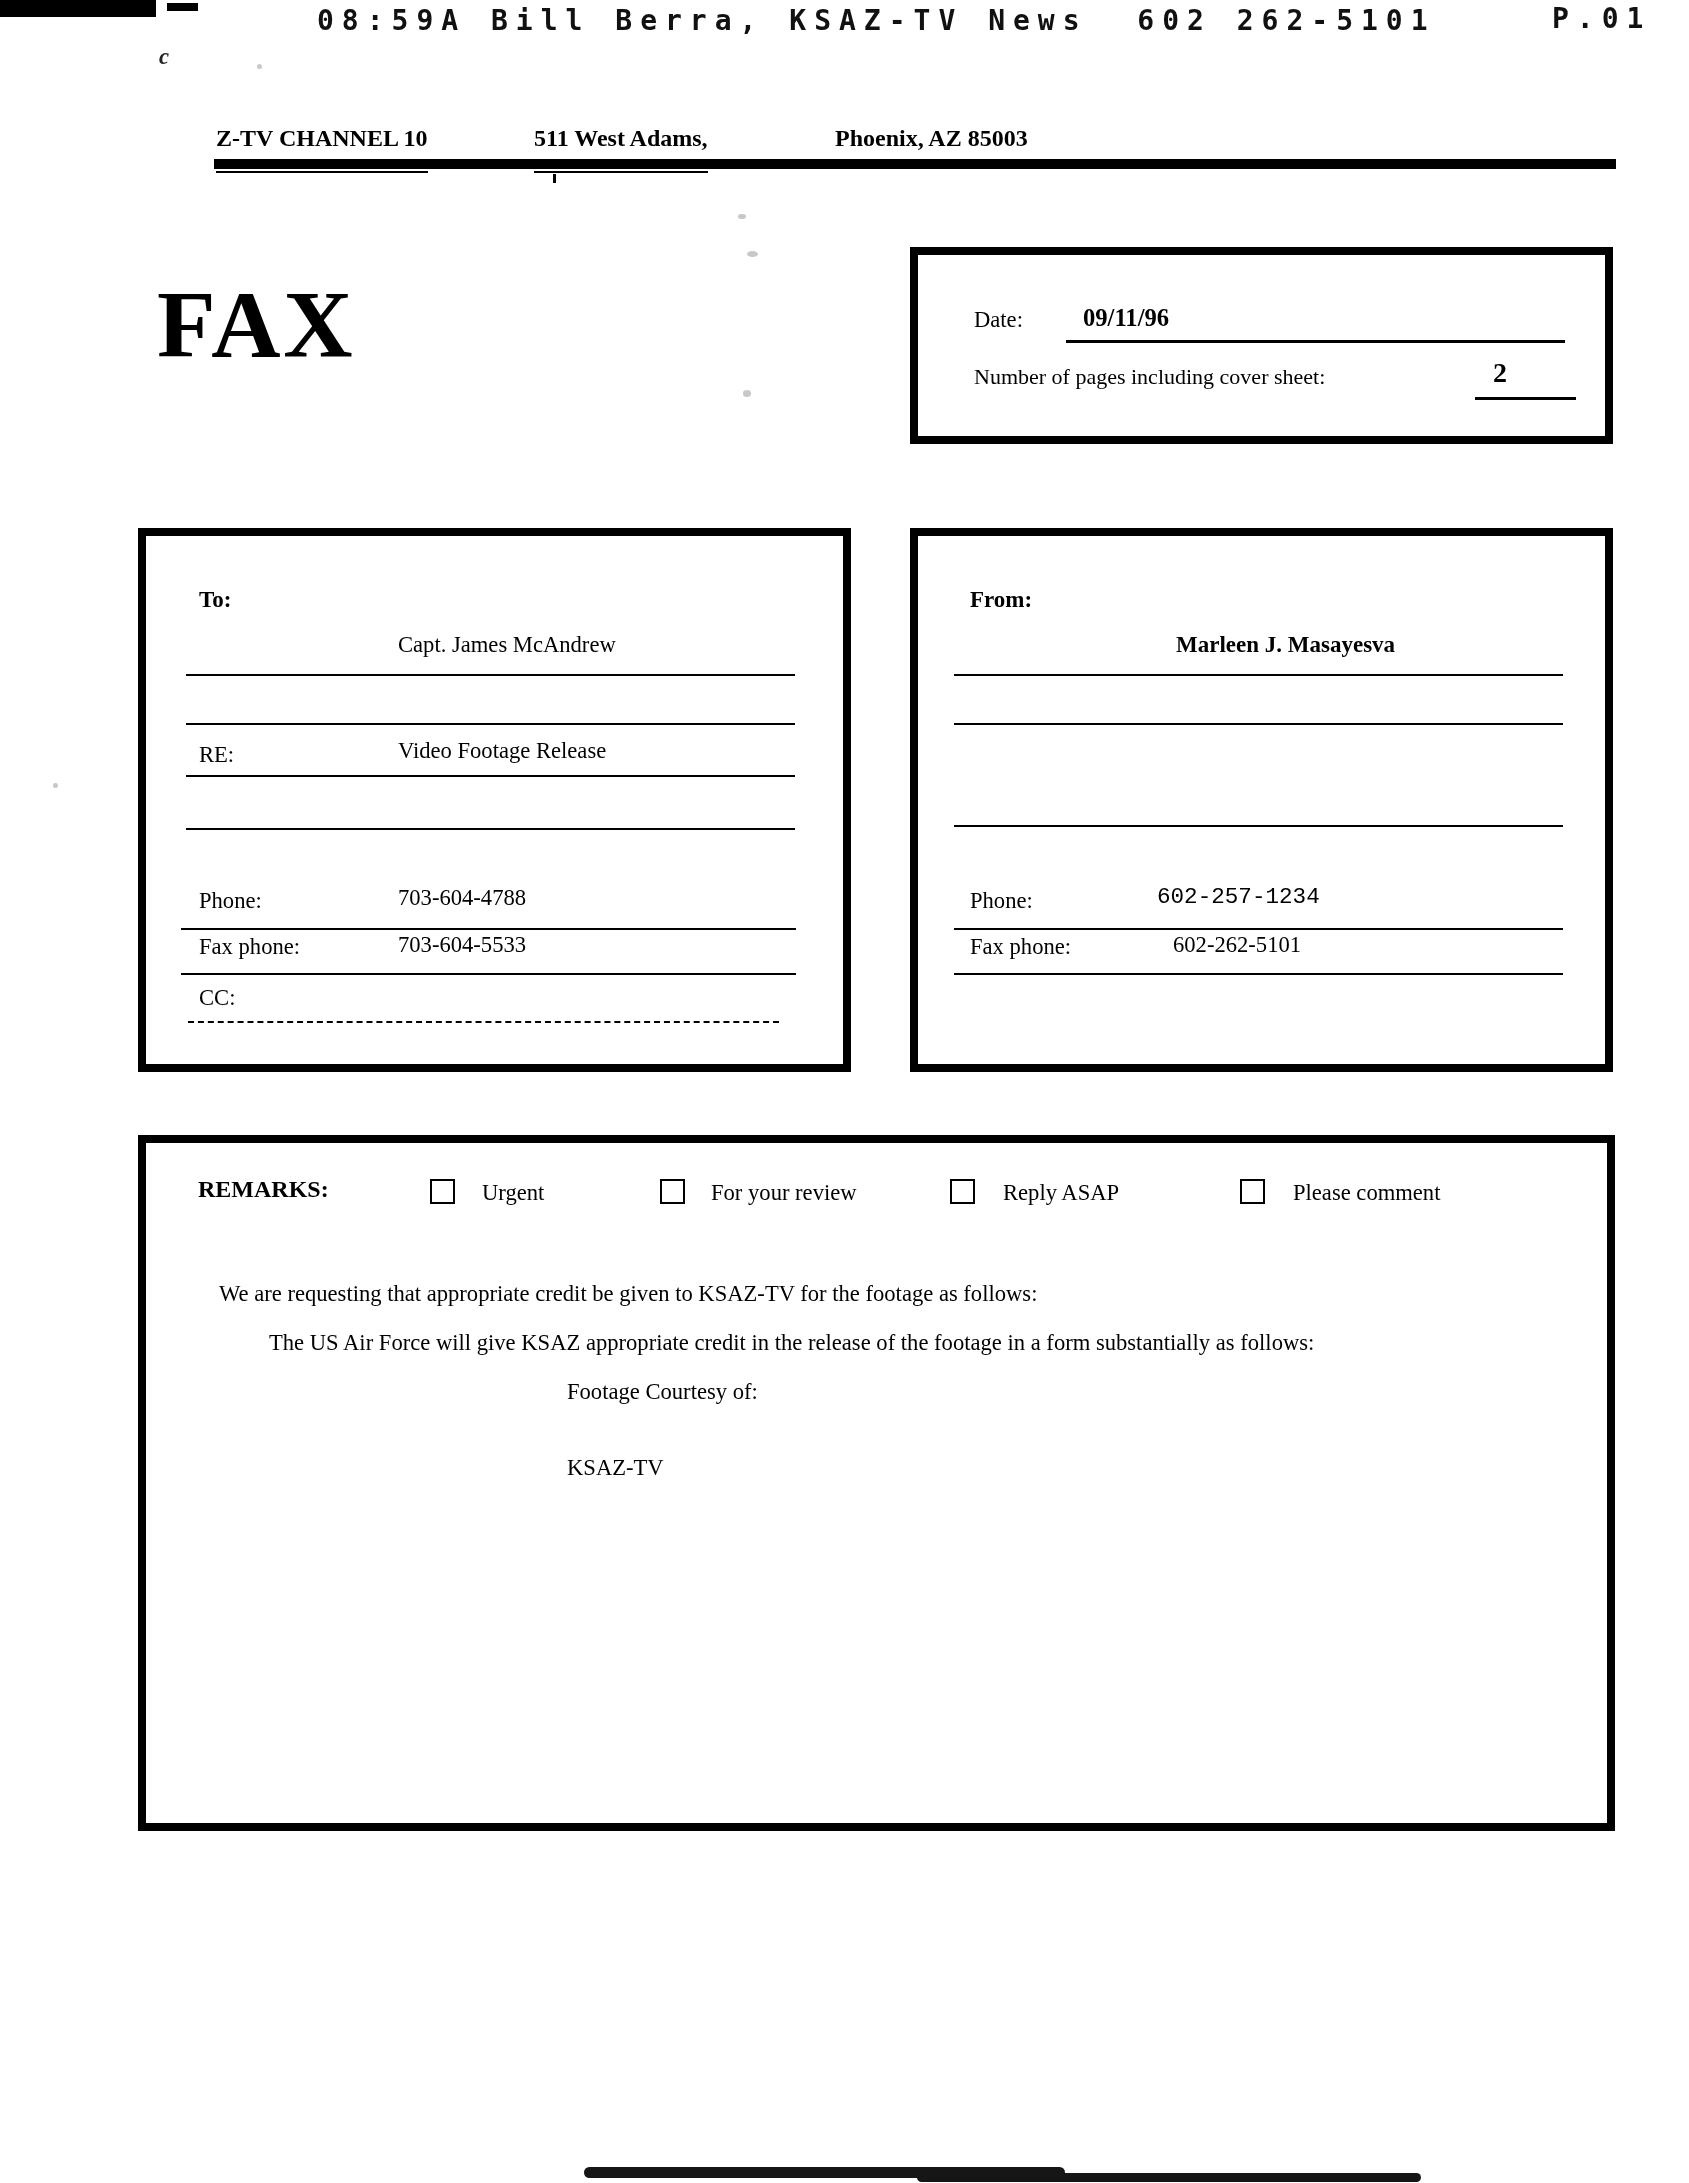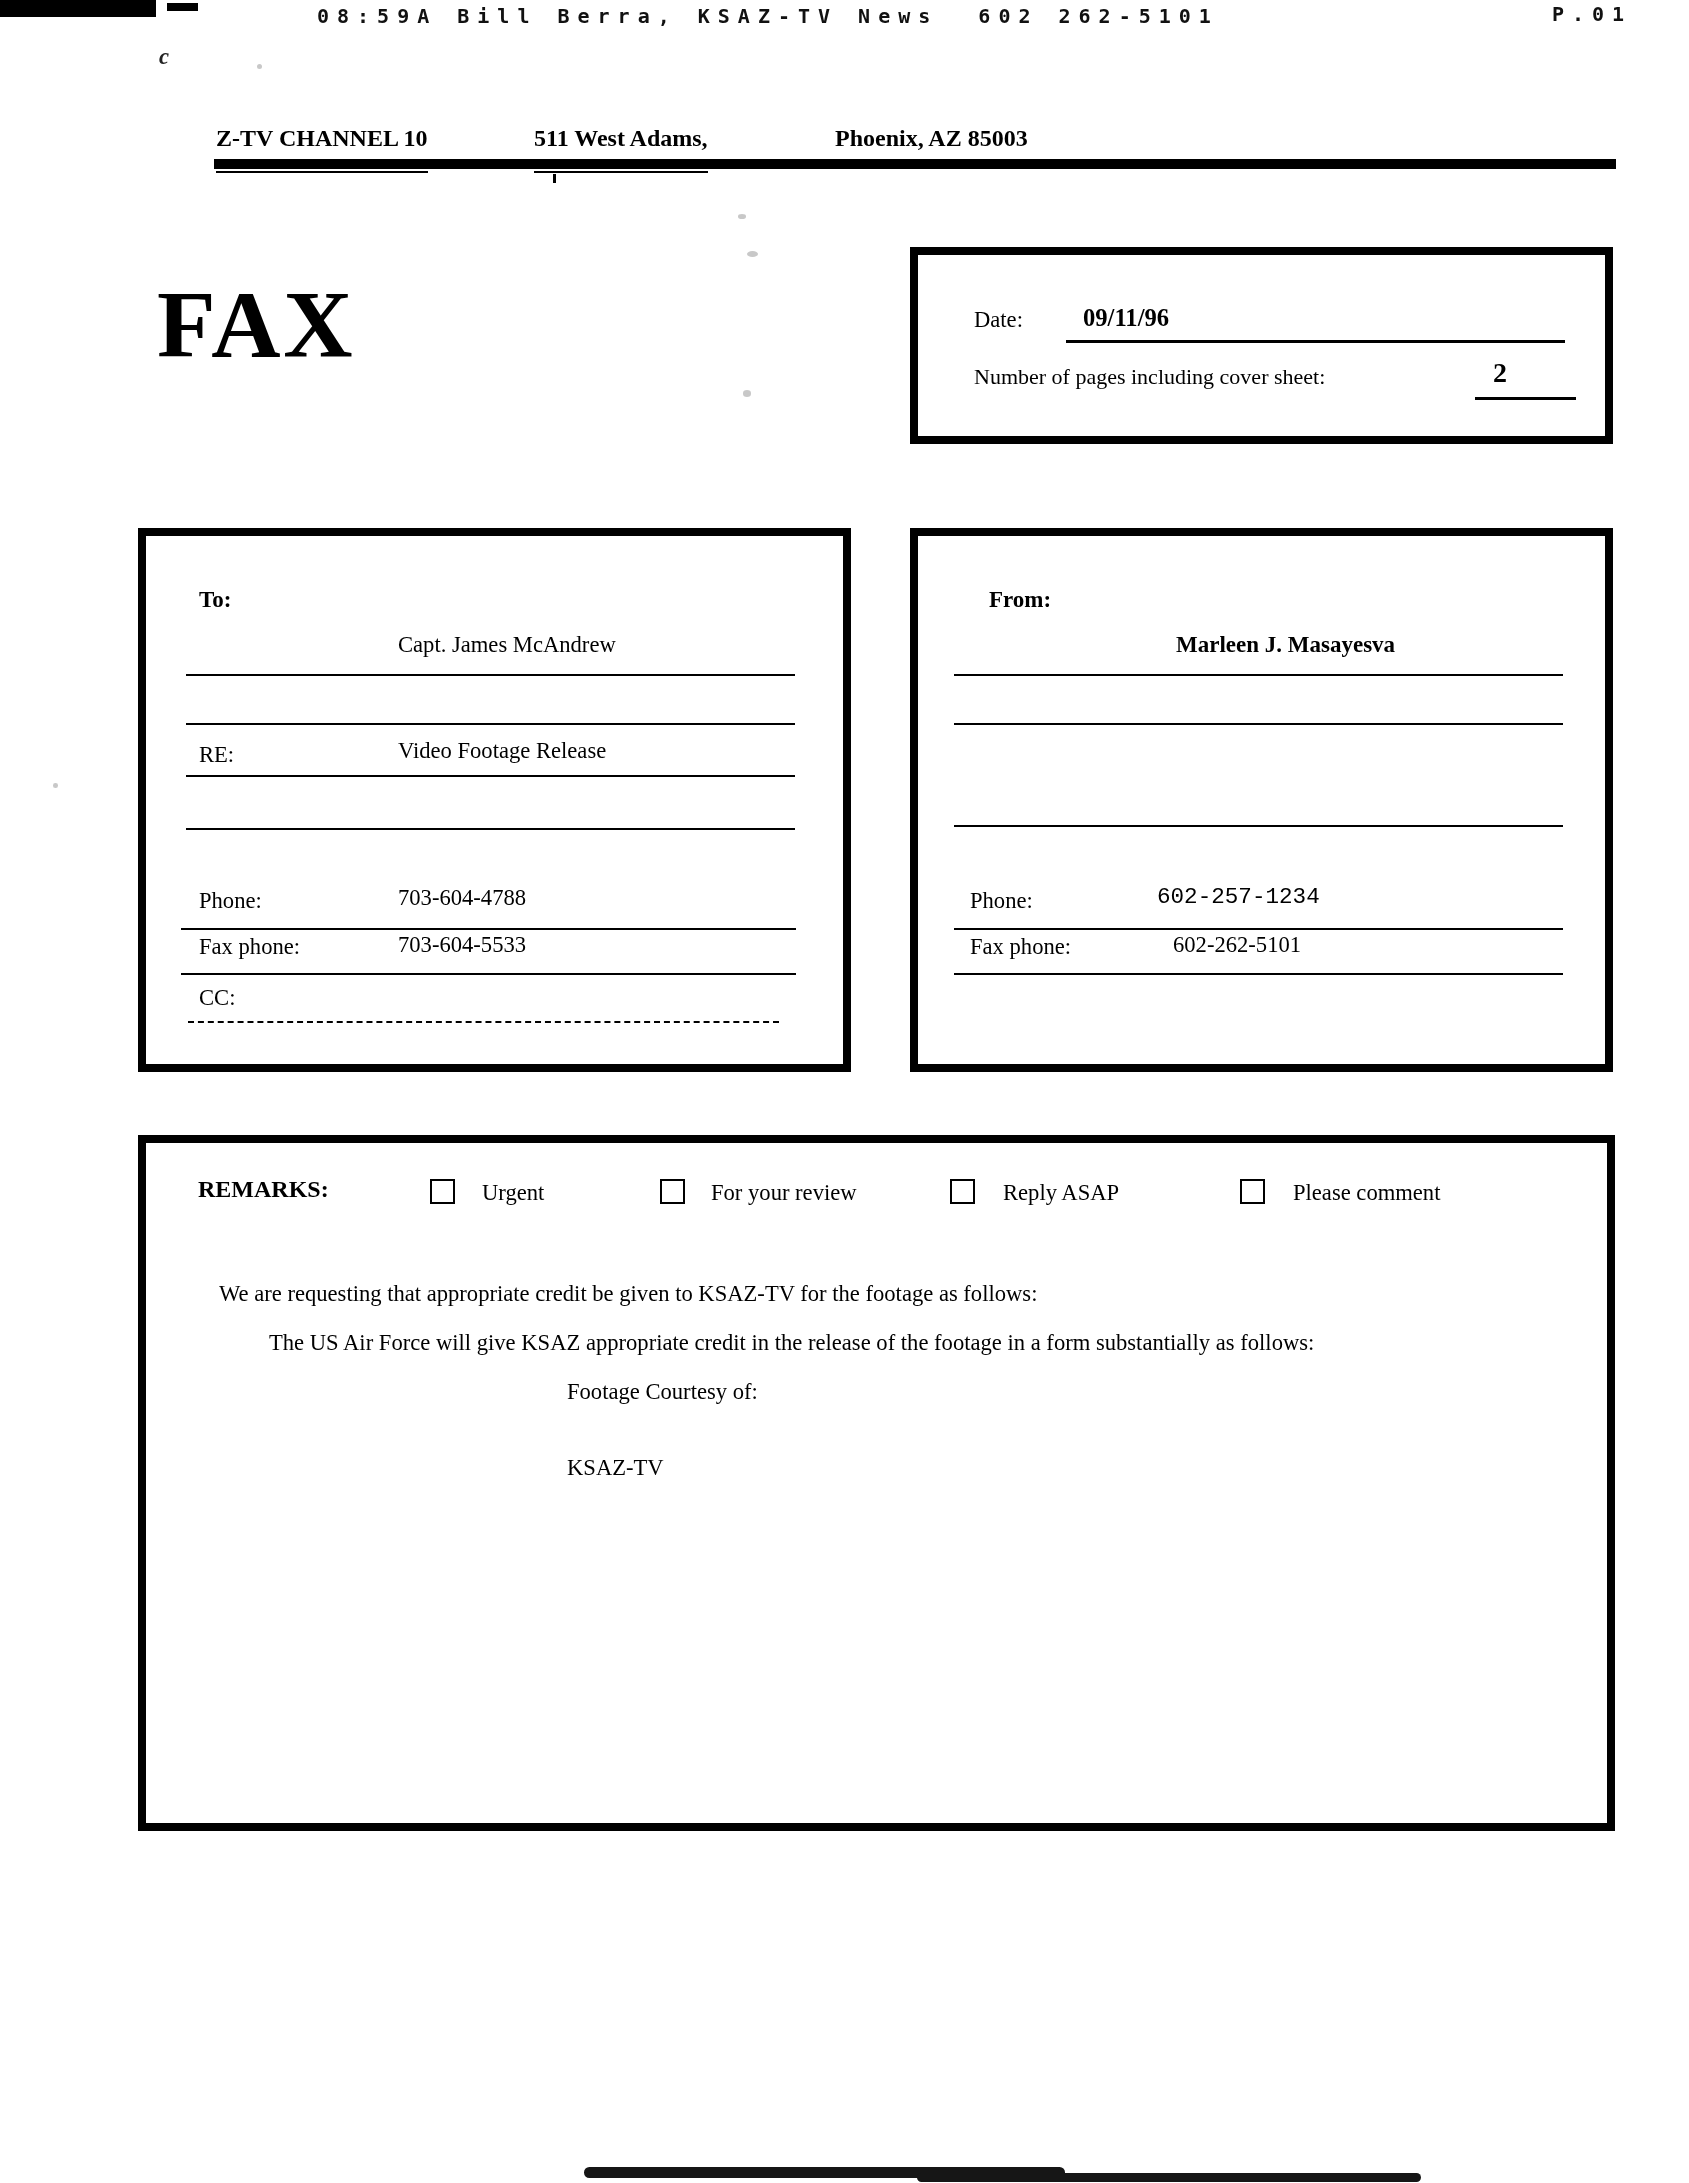--- a/index.html
+++ b/index.html
@@ -10,21 +10,21 @@
     background:#ffffff;
     font-family:"Liberation Serif", serif;
     color:#000;
     overflow:hidden;
   }
   .abs{position:absolute;line-height:1.15;white-space:nowrap;}
   
   .fh{
     font-family:"DejaVu Sans Mono", monospace;
     font-weight:bold;
-    font-size:20px;
+    font-size:28px;
     letter-spacing:8px;
     color:#111;
     white-space:pre;
   }
   .artifact{position:absolute;background:#000;}
   .speck{position:absolute;background:#9a9a9a;border-radius:50%;opacity:.55;}
   .stray-c{font-style:italic;font-size:22.6px;color:#222;font-weight:bold;}
   .station{font-weight:bold;font-size:24px;}
   .station.u{border-bottom:2px solid #000;padding-bottom:18px;}
   .rule{position:absolute;background:#000;}
@@ -99,21 +99,21 @@
   <div class="abs lbl" style="left:199px;top:888px;">Phone:</div>
   <div class="abs val" style="left:398px;top:885px;">703-604-4788</div>
   <div class="uline" style="left:181px;top:928px;width:615px;"></div>
   <div class="abs lbl" style="left:199px;top:934px;">Fax phone:</div>
   <div class="abs val" style="left:398px;top:932px;">703-604-5533</div>
   <div class="uline" style="left:181px;top:973px;width:615px;"></div>
   <div class="abs lbl" style="left:199px;top:985px;">CC:</div>
   <div class="dashline" style="left:188px;top:1021px;width:591px;"></div>
 
   <div class="bbox" style="left:910px;top:528px;width:687px;height:528px;"></div>
-  <div class="abs lblb" style="left:970px;top:587px;margin-left:19px;">From:</div>
+  <div class="abs lblb" style="left:970px;top:587px;">From:</div>
   <div class="abs val valb" style="left:1176px;top:632px;font-size:23px;">Marleen J. Masayesva</div>
   <div class="uline" style="left:954px;top:674px;width:609px;"></div>
   <div class="uline" style="left:954px;top:723px;width:609px;"></div>
   <div class="uline" style="left:954px;top:825px;width:609px;"></div>
   <div class="abs lbl" style="left:970px;top:888px;">Phone:</div>
   <div class="abs val" style="left:1157px;top:885px;font-family:Liberation Mono, monospace;">602-257-1234</div>
   <div class="uline" style="left:954px;top:928px;width:609px;"></div>
   <div class="abs lbl" style="left:970px;top:934px;">Fax phone:</div>
   <div class="abs val" style="left:1173px;top:932px;">602-262-5101</div>
   <div class="uline" style="left:954px;top:973px;width:609px;"></div>

